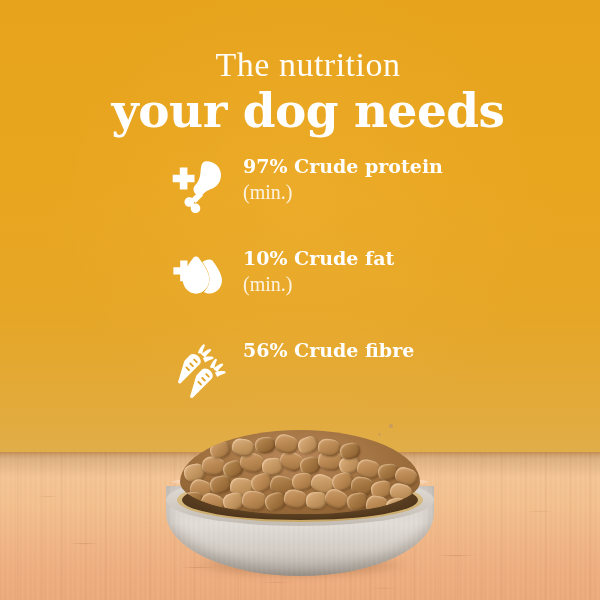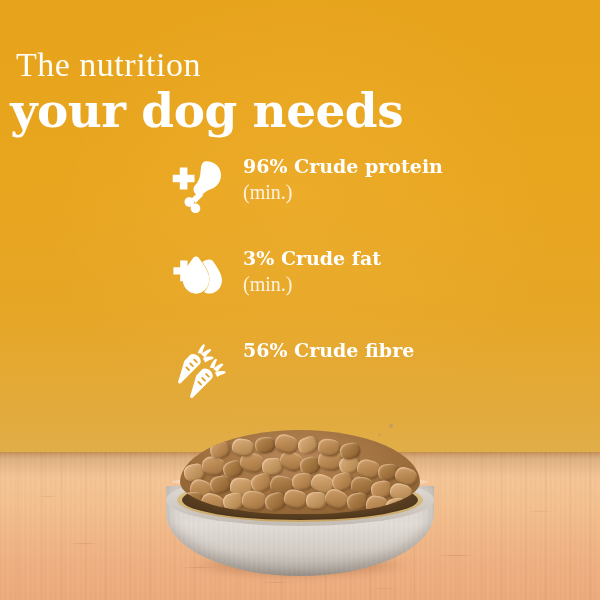--- a/index.html
+++ b/index.html
@@ -23,21 +23,21 @@
       #dcc08a 100%);
   }
   .bg-vignette{
     position:absolute;inset:0;
     background:radial-gradient(ellipse 70% 60% at 50% 34%,
       rgba(255,200,90,0.18) 0%, rgba(255,200,90,0.0) 62%);
   }
 
   
   .headline{
-    position:absolute;left:16px;right:0;top:46px;
+    position:absolute;left:16px;right:0;top:46px;text-align:center;
     color:#ffffff;
   }
   .headline-light{
     font-family:"Liberation Serif",serif;
     font-weight:400;
     font-size:34px;
     line-height:38px;
     letter-spacing:0.5px;
     color:#fffdf8;
   }
@@ -252,39 +252,39 @@
         <svg viewBox="0 0 58 56" xmlns="http://www.w3.org/2000/svg">
           <g fill="#ffffff">
             <path d="M38.5 3.2c7.6 0 14.5 5.6 14.5 13.7 0 7.3-4.6 12.1-9.8 14.1-3.6 1.4-5.4 2.2-7.2 4.3-1.1 1.3-2.5 2.2-4.3 2.2-3.3 0-6.2-2.7-6.2-6.2 0-1.9.9-3.4 2.1-4.6 2-2 2.8-3.8 4-7.2C33.7 13.9 31.2 3.2 38.5 3.2z"></path>
             <path d="M30.9 33.4l-7.6 7.4 4.4 4.3 7.4-7.6z"></path>
             <path d="M21.3 39.2c2.6 0 4.8 2.1 4.8 4.8 0 .6-.1 1.2-.3 1.7 .5-.2 1.1-.3 1.7-.3 2.6 0 4.8 2.1 4.8 4.8s-2.1 4.8-4.8 4.8c-2.6 0-4.8-2.1-4.8-4.8 0-.6.1-1.2.3-1.7-.5.2-1.1.3-1.7.3-2.6 0-4.8-2.1-4.8-4.8s2.1-4.8 4.8-4.8z"></path>
             <path d="M11.8 9.6h7.6v7.1h7.1v7.6h-7.1v7.1h-7.6v-7.1H4.7v-7.6h7.1z"></path>
           </g>
         </svg>
       </div>
       <div class="nutri-text">
-        <div class="nutri-main">96% Crude protein</div>
+        <div class="nutri-main">97% Crude protein</div>
         <div class="nutri-sub">(min.)</div>
       </div>
     </div>
 
     <div class="nutri-row">
       <div class="nutri-icon">
         <svg viewBox="0 0 58 56" xmlns="http://www.w3.org/2000/svg">
           <g fill="#ffffff">
             <path d="M44.5 10.5c3.2 4.6 9.5 13.1 9.5 19.6 0 7.4-5.2 13.4-12.2 13.4-2.1 0-4.1-.6-5.8-1.6 3.4-3 5.5-7.6 5.5-12.8 0-5.5-3.7-12.1-7-17 2.9-2.4 7.1-3.7 10-1.6z"></path>
             <path d="M41.3 29.1c0 8-5.7 14.6-13.3 14.6s-13.3-6.6-13.3-14.6c0-7.1 7-16.5 10.4-21.1 1.5-2 4.4-2 5.8 0 3.4 4.6 10.4 14 10.4 21.1z"></path>
             <path d="M33.6 29.4c.9 0 1.6.8 1.5 1.7-.4 3.8-2.6 6.6-5.4 7.4-1 .3-1.9-.5-1.9-1.5 0-.7.4-1.3 1.1-1.5 1.7-.6 2.9-2.4 3.2-4.7.1-.8.7-1.4 1.5-1.4z"></path>
             <path d="M46.7 27.6c.8 0 1.4.7 1.3 1.5-.3 3.3-2.2 5.8-4.6 6.5-.9.3-1.7-.4-1.7-1.3 0-.6.4-1.1.9-1.3 1.4-.5 2.5-2.1 2.7-4.1.1-.7.6-1.3 1.4-1.3z"></path>
             <path d="M12.2 10.4h7.3v6.8h6.8v7.3h-6.8v6.8h-7.3v-6.8H5.4v-7.3h6.8z"></path>
           </g>
         </svg>
       </div>
       <div class="nutri-text">
-        <div class="nutri-main">3% Crude fat</div>
+        <div class="nutri-main">10% Crude fat</div>
         <div class="nutri-sub">(min.)</div>
       </div>
     </div>
 
     <div class="nutri-row">
       <div class="nutri-icon">
         <svg viewBox="0 0 58 56" xmlns="http://www.w3.org/2000/svg">
           <g fill="#ffffff">
 
             <path d="M30.3 14.2c2.6 2.6 3.1 6.3 1.6 7.8L12.9 40.9c-1.3 1.3-3.2.4-2.7-1.4l5.9-19.8c.2-.7.6-1.3 1.1-1.8l5.1-5.1c1.5-1.5 5.4-1.2 8 1.4z"></path>

